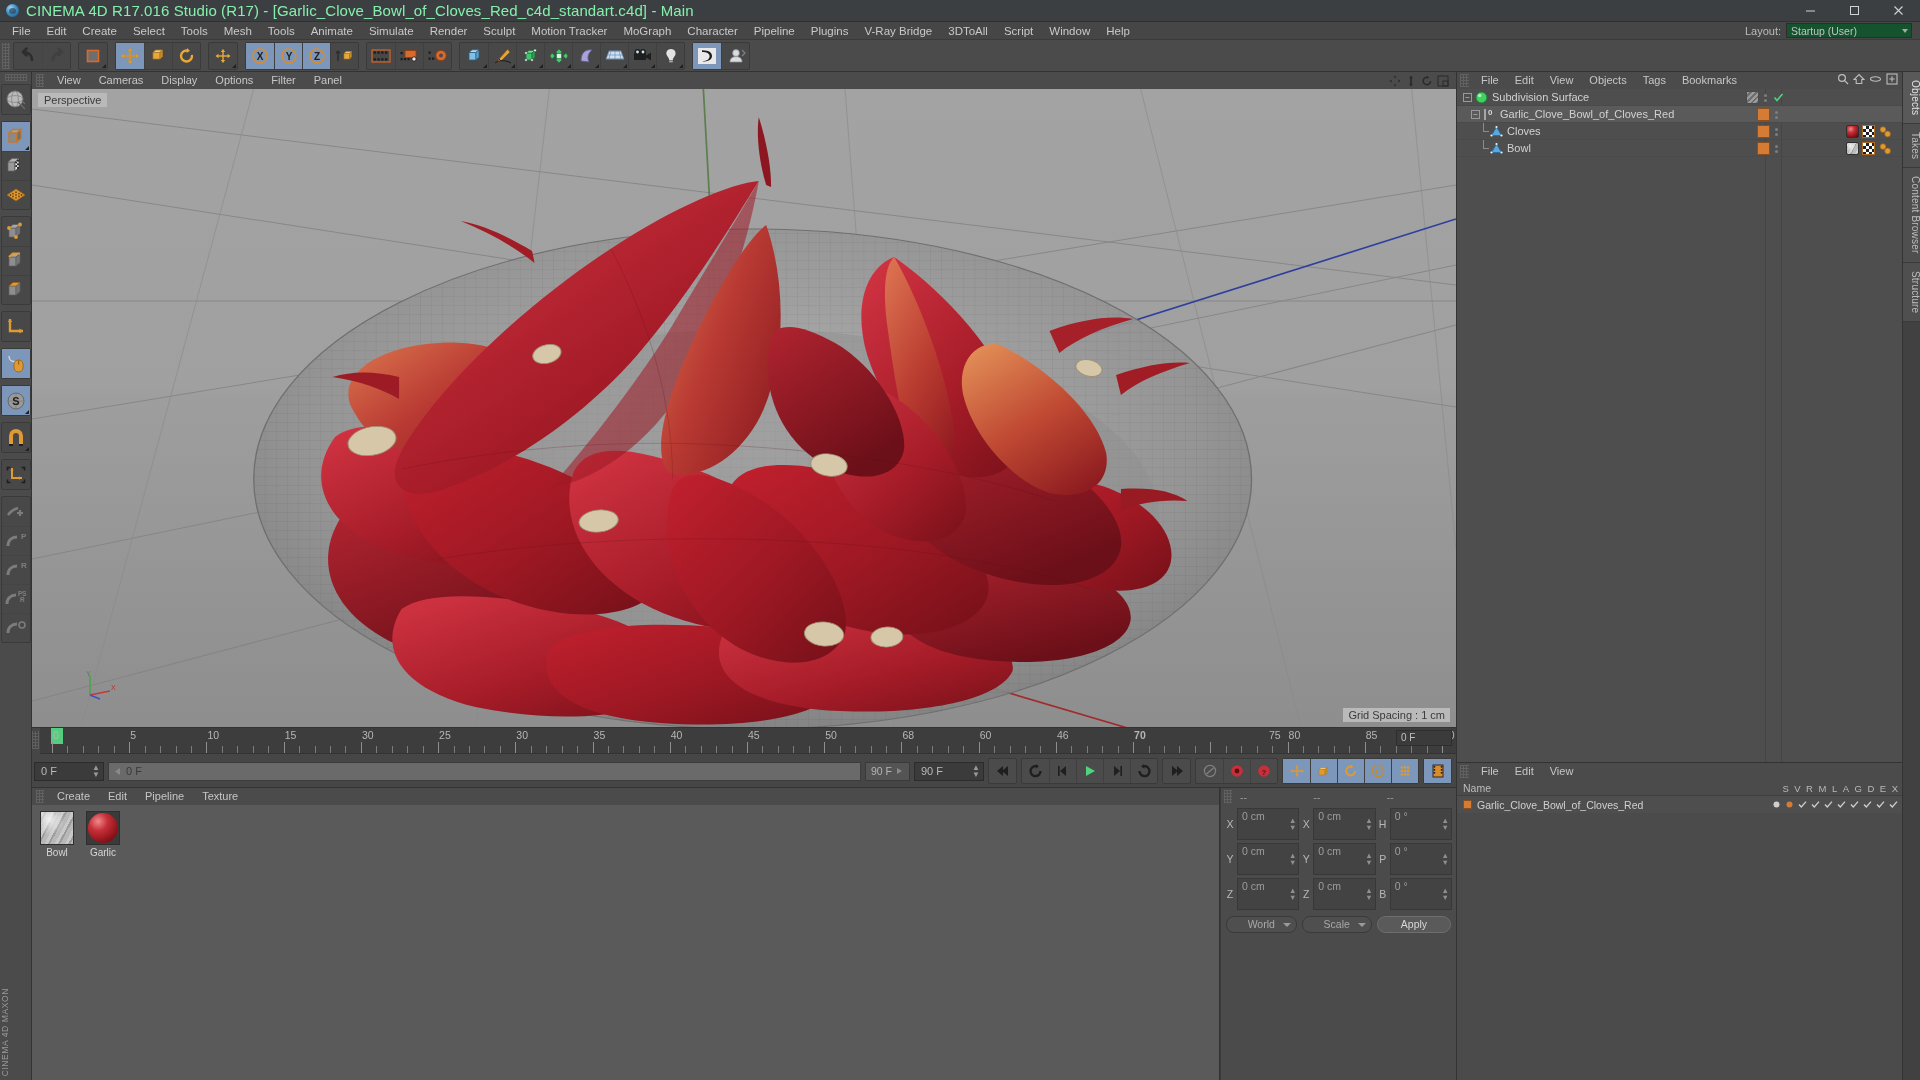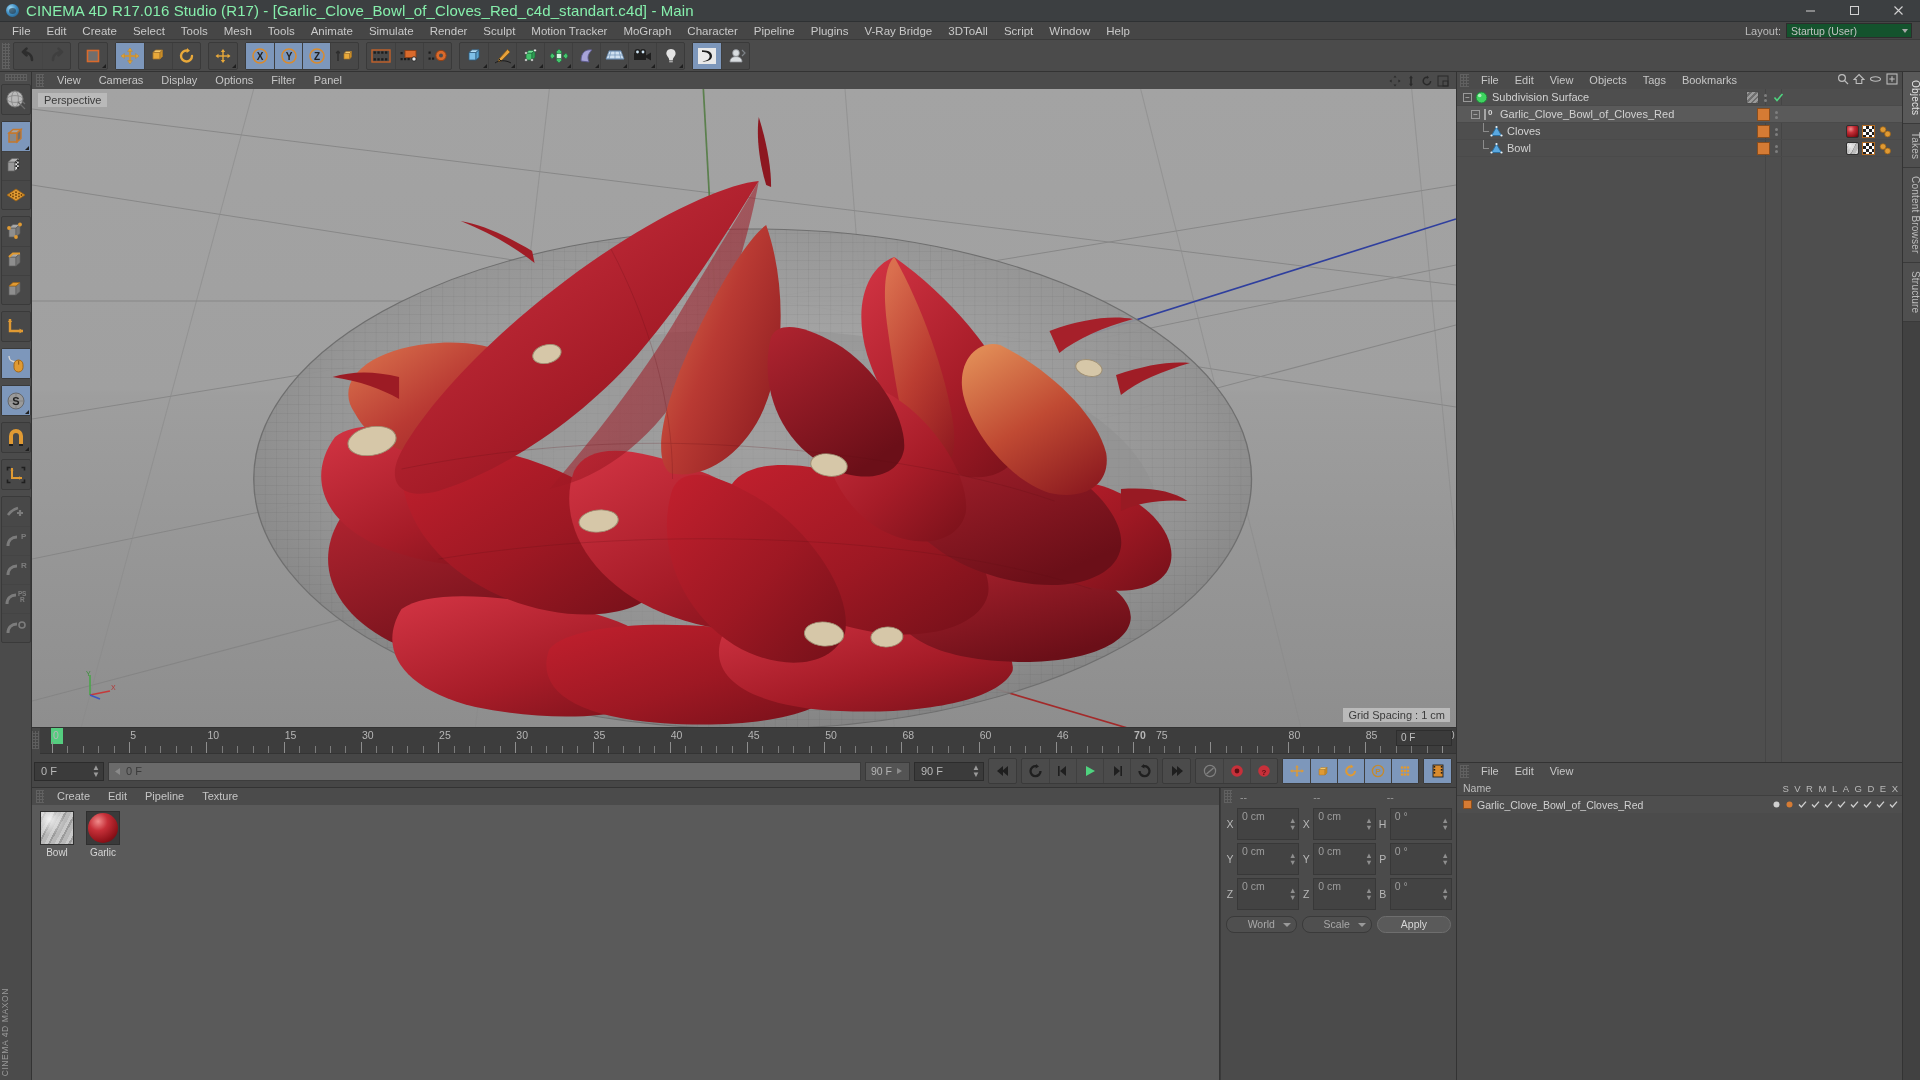--- a/index.html
+++ b/index.html
@@ -1080,21 +1080,21 @@
             <div class="tl-minortick" style="left: 1046.78px;"></div>
             <div class="tl-minortick" style="left: 1062.22px;"></div>
             <div class="tl-minortick" style="left: 1077.67px;"></div>
             <div class="tl-majortick" style="left: 1093.11px;"></div>
             <div class="tl-label" style="left: 1093.11px; font-weight: bold;">70</div>
             <div class="tl-minortick" style="left: 1108.56px;"></div>
             <div class="tl-minortick" style="left: 1124px;"></div>
             <div class="tl-minortick" style="left: 1139.44px;"></div>
             <div class="tl-minortick" style="left: 1154.89px;"></div>
             <div class="tl-majortick" style="left: 1170.33px;"></div>
-            <div class="tl-label" style="left: 1115px;">75</div>
+            <div class="tl-label" style="left: 1228px;">75</div>
             <div class="tl-minortick" style="left: 1185.78px;"></div>
             <div class="tl-minortick" style="left: 1201.22px;"></div>
             <div class="tl-minortick" style="left: 1216.67px;"></div>
             <div class="tl-minortick" style="left: 1232.11px;"></div>
             <div class="tl-majortick" style="left: 1247.56px;"></div>
             <div class="tl-label" style="left: 1247.56px;">80</div>
             <div class="tl-minortick" style="left: 1263px;"></div>
             <div class="tl-minortick" style="left: 1278.44px;"></div>
             <div class="tl-minortick" style="left: 1293.89px;"></div>
             <div class="tl-minortick" style="left: 1309.33px;"></div>

